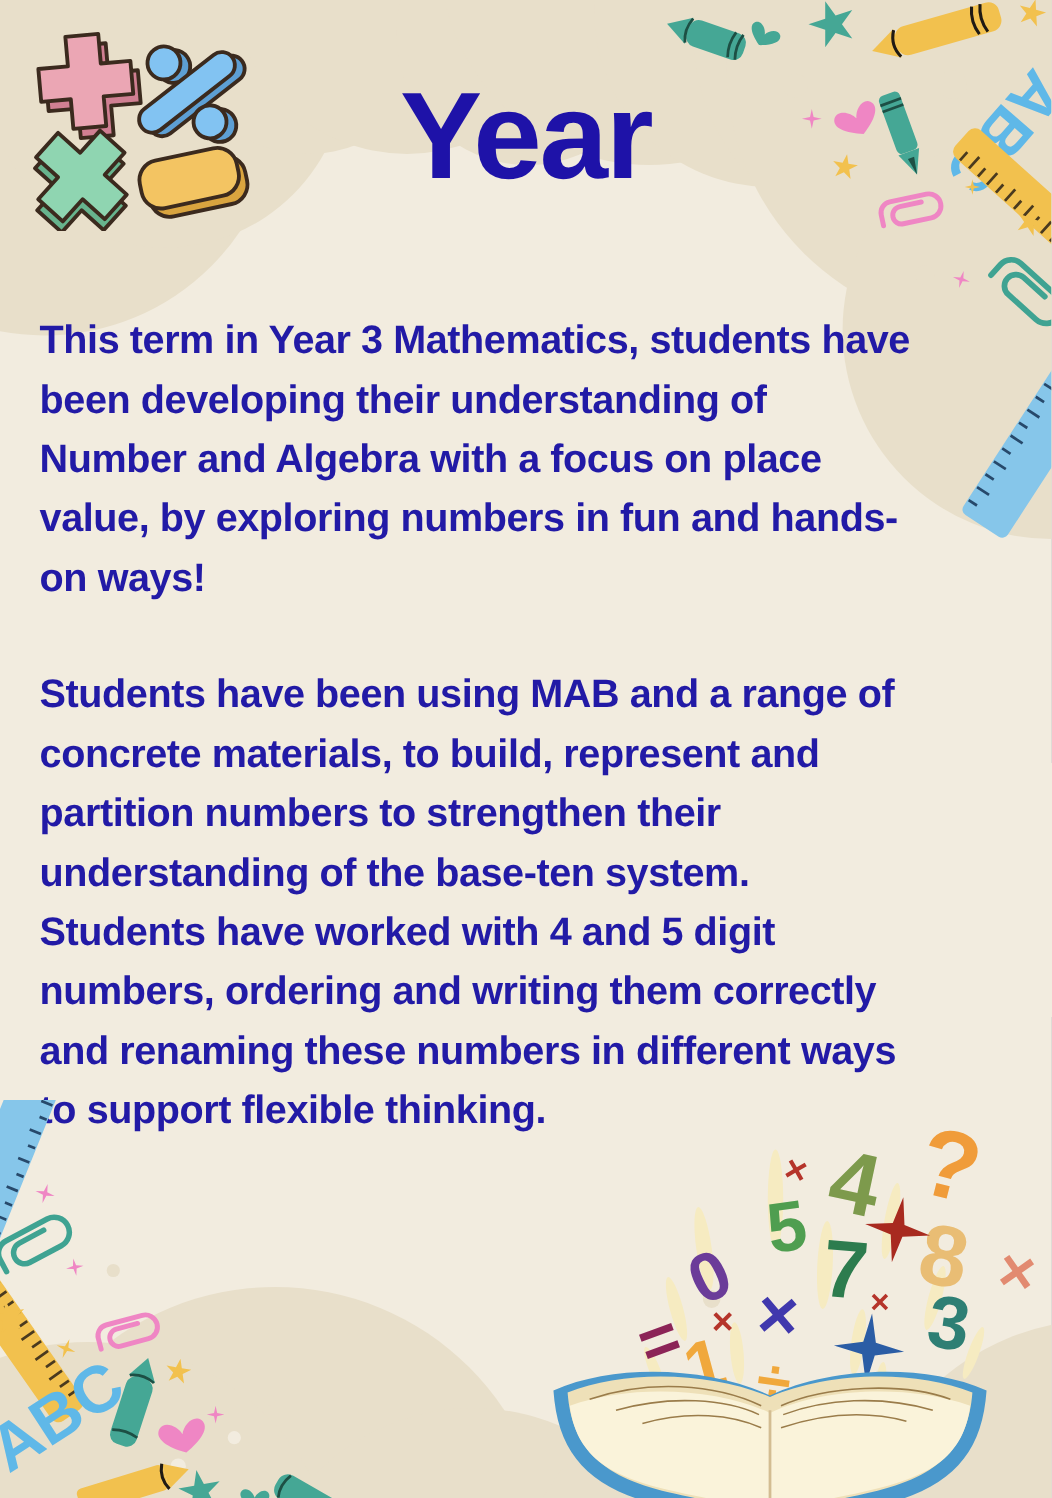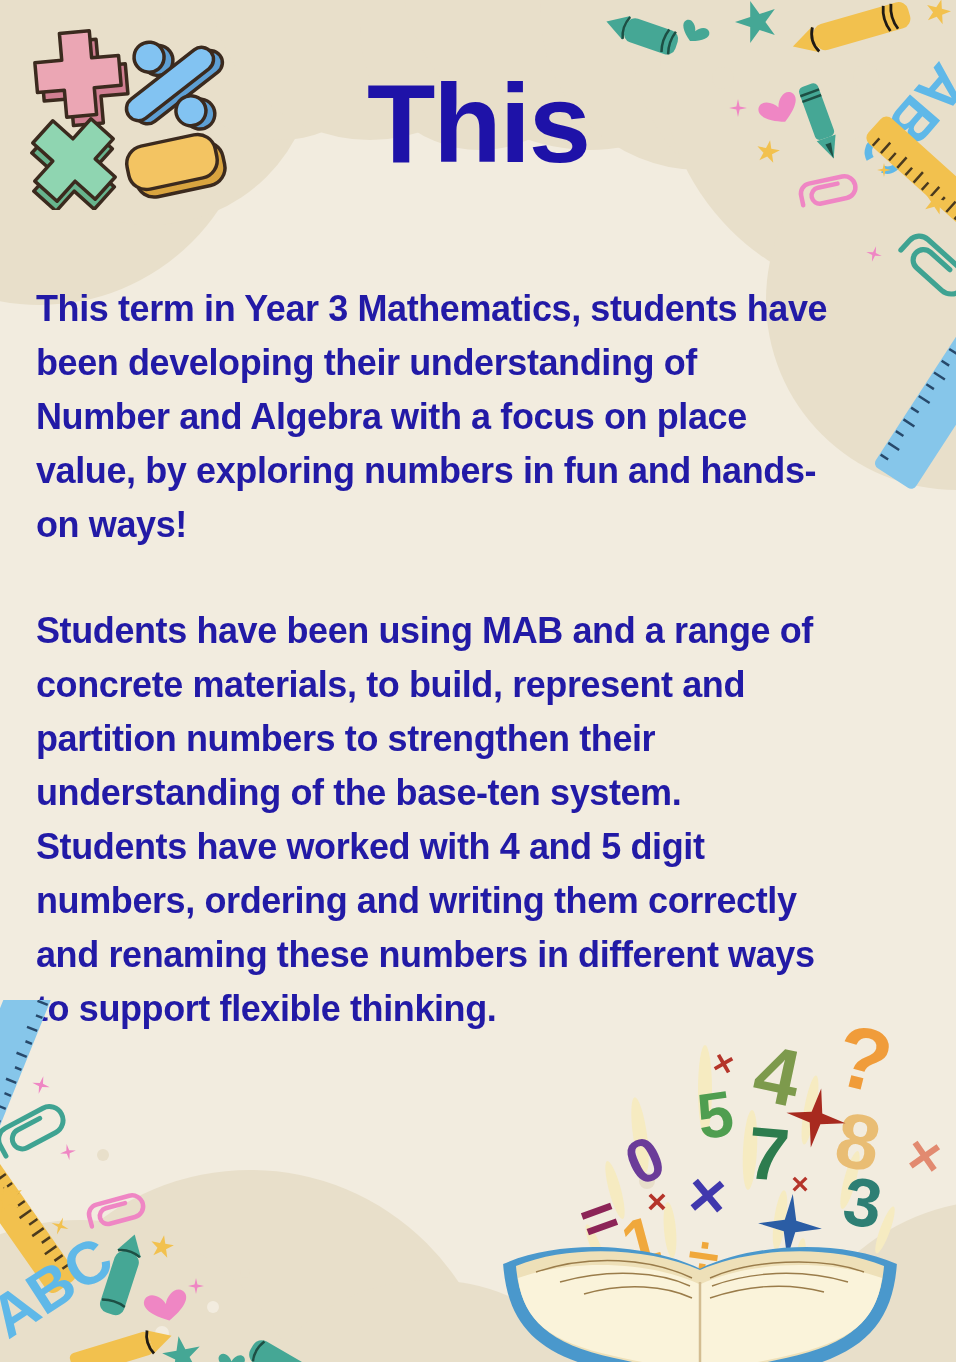--- a/index.html
+++ b/index.html
@@ -77,21 +77,21 @@
     <g transform="translate(54,140) rotate(42)" stroke="#3b2a1e" stroke-width="3.5" stroke-linejoin="round">
       <path d="M-15,-42 h30 v27 h27 v30 h-27 v27 h-30 v-27 h-27 v-30 h27 Z" transform="translate(6,8)" fill="#67b38d"></path>
       <path d="M-15,-42 h30 v27 h27 v30 h-27 v27 h-30 v-27 h-27 v-30 h27 Z" fill="#8fd5b1"></path>
     </g>
     <g transform="translate(152,142) rotate(-12)" stroke="#3b2a1e" stroke-width="3.5" stroke-linejoin="round">
       <rect x="-45" y="-22" width="90" height="44" rx="18" transform="translate(6,9)" fill="#d9a43f"></rect>
       <rect x="-45" y="-22" width="90" height="44" rx="18" fill="#f3c462"></rect>
     </g>
   </svg>
 
-  <h1 class="page-title">This</h1>
+  <h1 class="page-title">Year</h1>
 
   <div class="body-text">
     <p>This term in Year 3 Mathematics, students have
 been developing their understanding of
 Number and Algebra with a focus on place
 value, by exploring numbers in fun and hands-
 on ways!</p>
     <p>Students have been using MAB and a range of
 concrete materials, to build, represent and
 partition numbers to strengthen their

